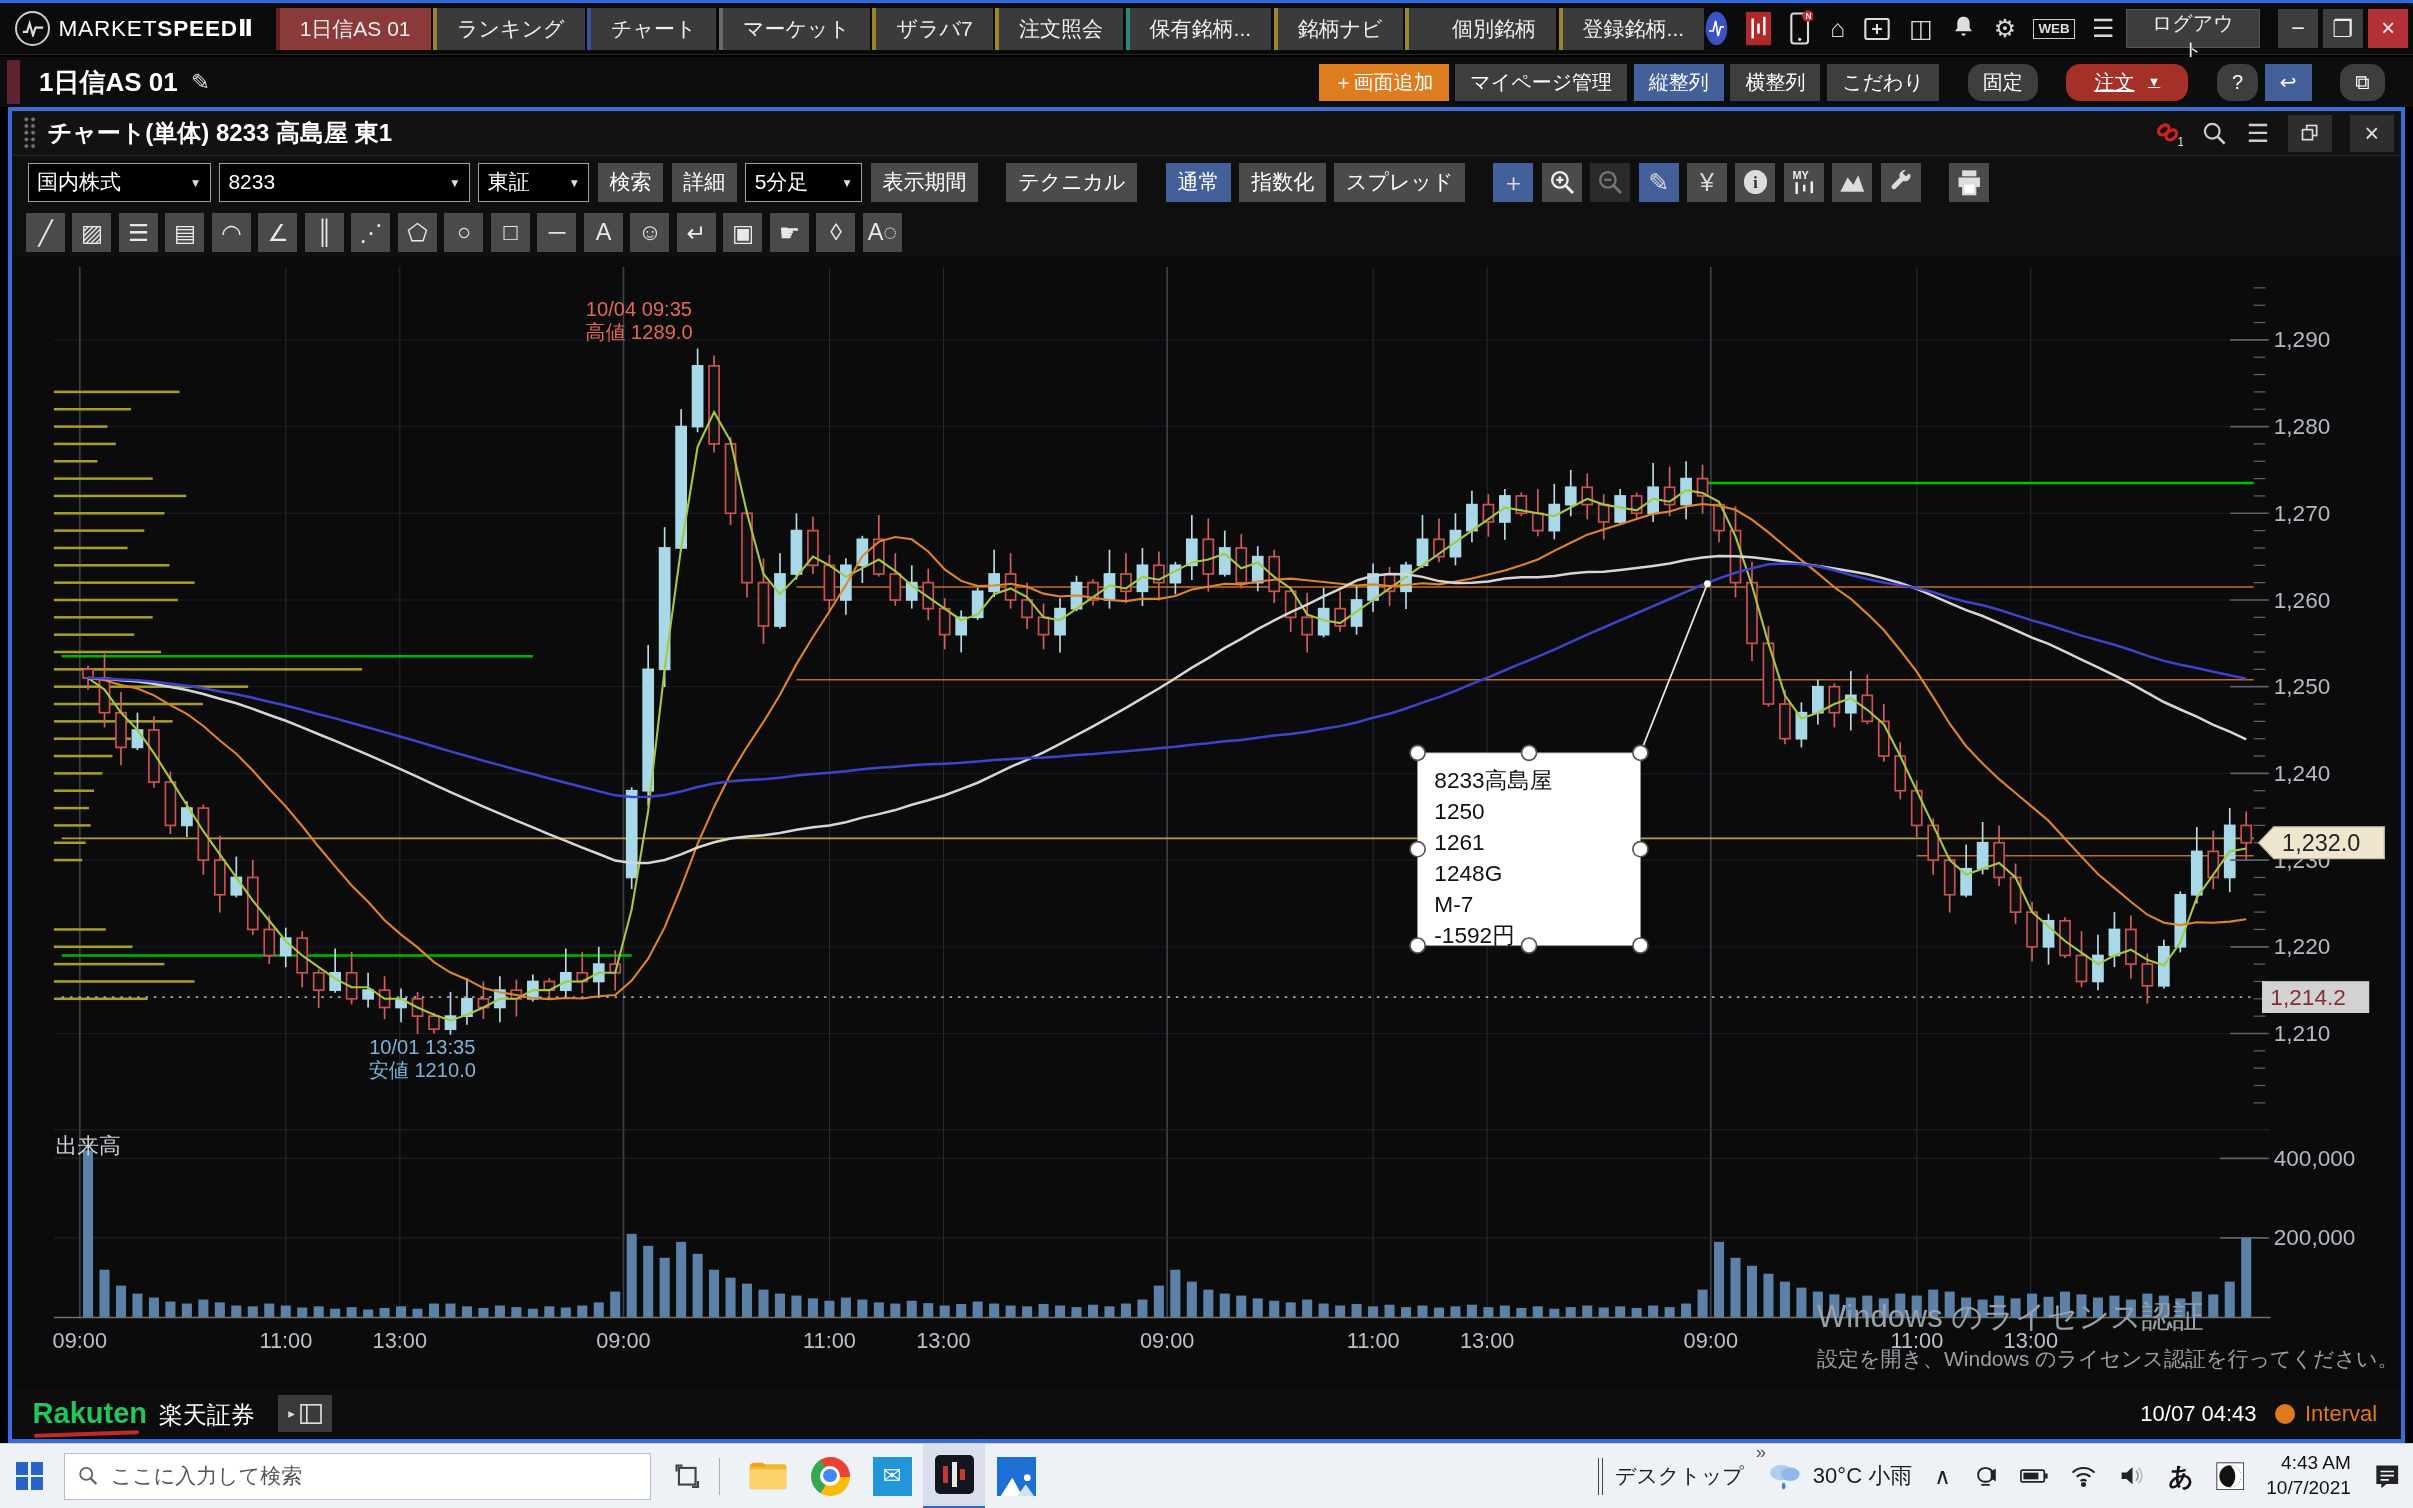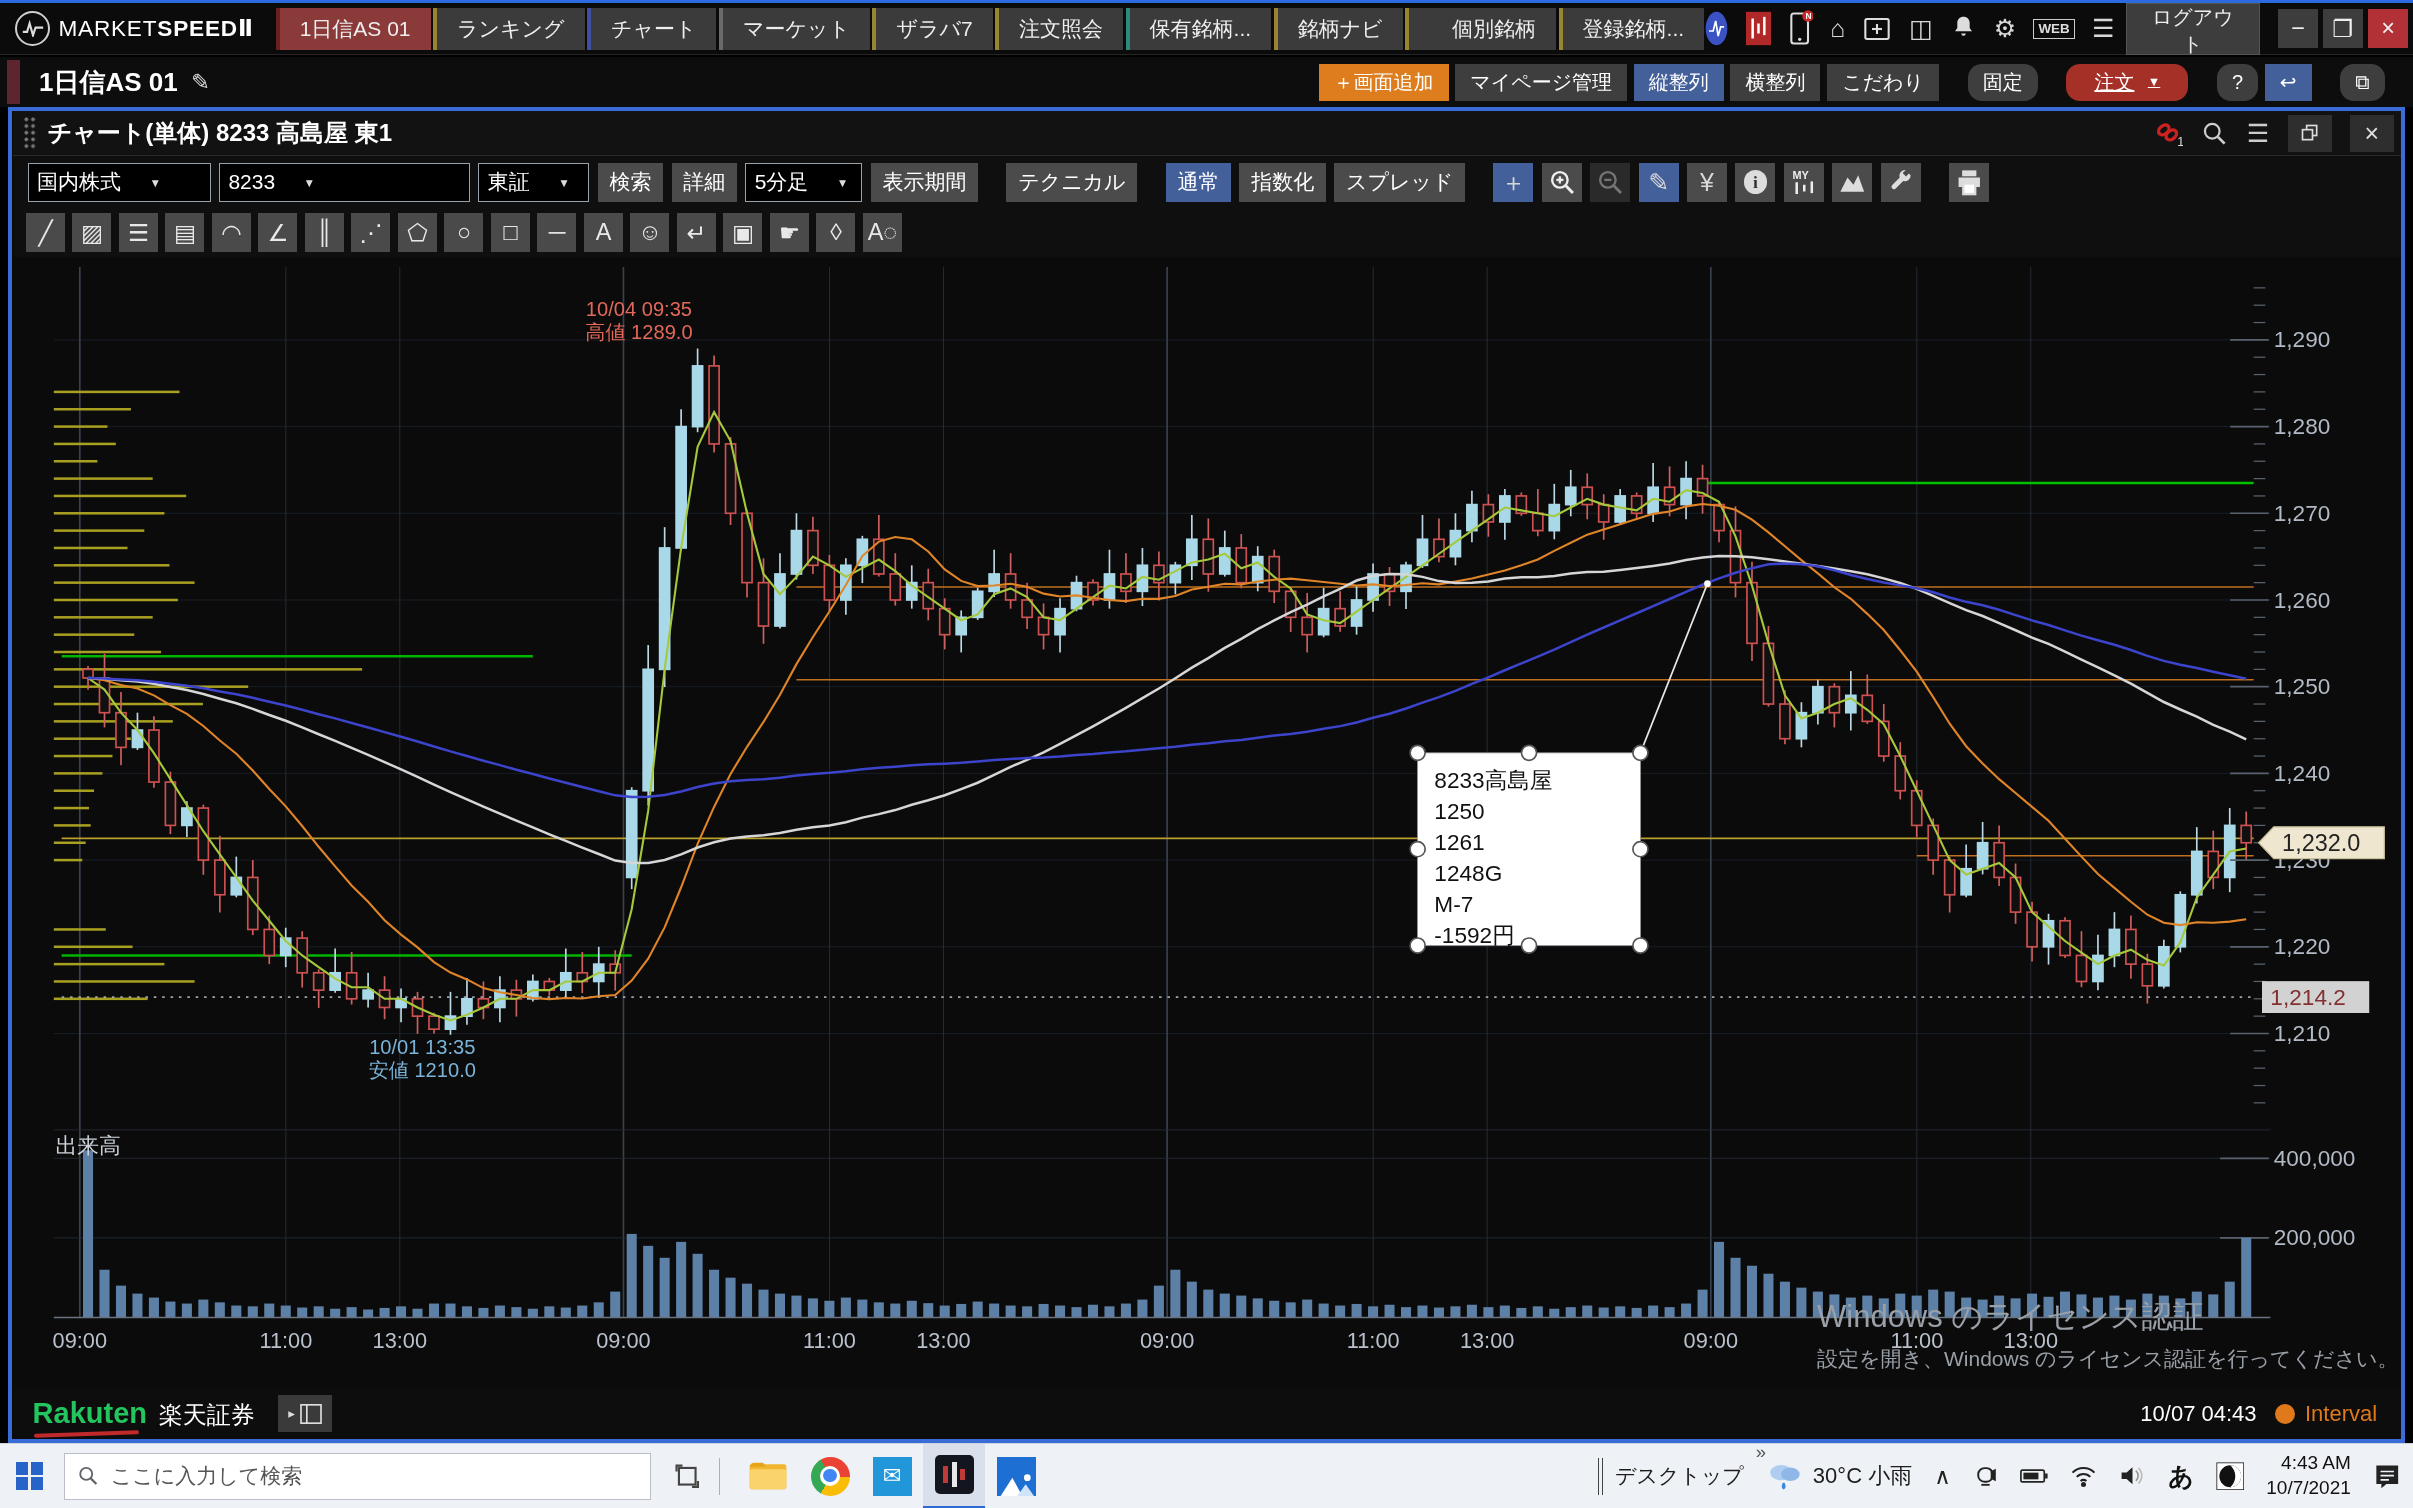--- a/index.html
+++ b/index.html
@@ -16,21 +16,21 @@
   .brand{display:flex;align-items:center;margin-left:15px;}
   .brand .logo-circle{width:35px;height:35px;border:2.5px solid #cfcfcf;border-radius:50%;display:flex;align-items:center;justify-content:center;margin-right:8.4px;}
   .brand .bt{color:#fff;font-size:22.6px;letter-spacing:0.8px;}
   .brand .bt b{font-weight:bold;}
   #tabs{display:flex;height:42px;margin-left:22px;gap:2.5px;}
   .tab{height:42px;display:flex;align-items:center;padding:0 20px;background:#3b3b3b;color:#eee;font-size:21px;border-left:4.2px solid #97862e;white-space:nowrap;cursor:pointer;}
   .tab.active{background:#8b3a3a;border-left:4.2px solid #6a2020;}
   #hdricons{display:flex;align-items:center;gap:17px;margin-left:auto;margin-right:11.7px;}
   .hicon{color:#d8d8d8;font-size:25px;display:flex;align-items:center;justify-content:center;position:relative;}
   .webbox{border:1.7px solid #ccc;color:#ddd;font-size:13.4px;font-weight:bold;padding:1.7px 4.2px;}
-  #logout{height:52px;padding:0 15px;background:#3d3d3d;color:#eee;font-size:20px;border:0.8px solid #555;margin-right:18.4px;}
+  #logout{height:39px;padding:0 15px;background:#3d3d3d;color:#eee;font-size:20px;border:0.8px solid #555;margin-right:18.4px;}
   #winctl{display:flex;gap:5px;margin-right:5px;}
   .wbtn{width:40px;height:39px;background:#3d3d3d;color:#eee;font-size:23.5px;display:flex;align-items:center;justify-content:center;}
   .wbtn.close{background:#b13136;}
 
   
   #row2{position:absolute;left:0;top:57px;width:2413px;height:50px;background:#0d0d0d;display:flex;align-items:center;}
   #ws-accent{position:absolute;left:6.7px;top:3.4px;width:13.4px;height:44px;background:#5e2430;}
   #ws-title{margin-left:39px;color:#fff;font-size:26px;font-weight:bold;}
   #ws-pencil{color:#ddd;font-size:22.6px;margin-left:13.4px;}
   #wsbtns{display:flex;align-items:center;gap:6.7px;margin-left:auto;margin-right:28.5px;}
@@ -48,21 +48,21 @@
   #chartwin{position:absolute;left:12.6px;top:111px;width:2388px;height:1279px;}
   #cw-titlebar{height:45px;display:flex;align-items:center;border-bottom:1.7px solid #2a2a2a;background:#121212;}
   #drag-dots{width:13.4px;height:34px;margin-left:10px;background-image:radial-gradient(#777 1.7px, transparent 2.2px);background-size:6.7px 6.7px;}
   #cw-title{color:#fff;font-size:24px;font-weight:bold;margin-left:11.7px;}
   #cw-right{display:flex;align-items:center;gap:18.4px;margin-left:auto;margin-right:6.7px;}
   .cwi{color:#ccc;font-size:25px;display:flex;align-items:center;}
   .cwbtn{width:44px;height:37px;background:#2e2e2e;color:#ddd;display:flex;align-items:center;justify-content:center;font-size:25px;}
 
   
   #cw-toolbar{height:52px;display:flex;align-items:center;gap:8.4px;padding-left:15px;background:#0f0f0f;}
-  .sel{background:#000;border:0.8px solid #98a0a8;height:39px;display:flex;align-items:center;padding:0 8.4px;color:#fff;font-size:21px;gap:20px;}
+  .sel{background:#000;border:0.8px solid #98a0a8;height:39px;display:flex;align-items:center;justify-content:space-between;padding:0 8.4px;color:#fff;font-size:21px;gap:20px;}
   .sel .caret{font-size:11.7px;color:#ddd;margin-left:8.4px;}
   .tb{height:39px;padding:0 11.7px;background:#4b4b4b;color:#fff;font-size:21px;display:flex;align-items:center;}
   .tb.blue{background:#44609a;}
   .ticon{width:40px;height:39px;background:#4b4b4b;color:#eee;display:flex;align-items:center;justify-content:center;font-size:22.6px;}
   .ticon.blue{background:#44609a;}
   .ticon.dim{opacity:.45;}
   .gapb2{margin-left:20px;}
   .infocircle{width:23.5px;height:23.5px;border-radius:50%;background:#ddd;color:#333;font-size:17.6px;font-weight:bold;display:flex;align-items:center;justify-content:center;font-family:"Liberation Serif","DejaVu Serif",serif;}
 
   

